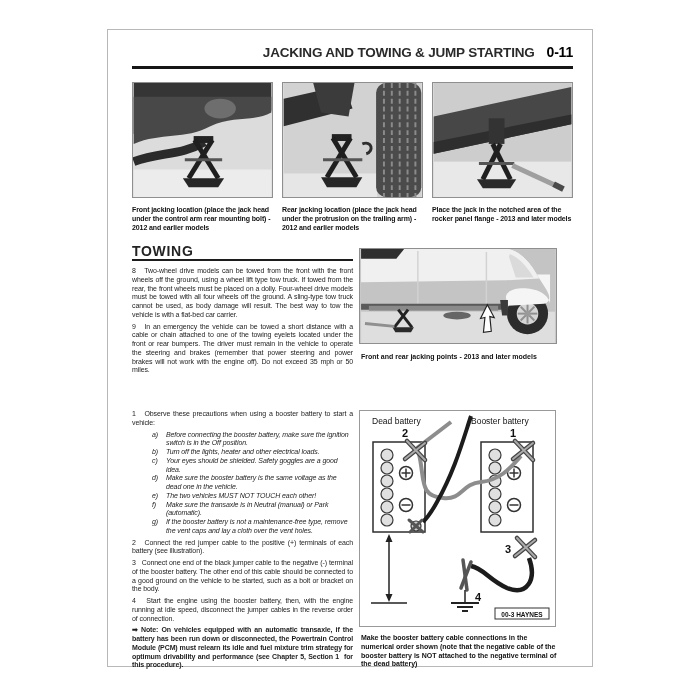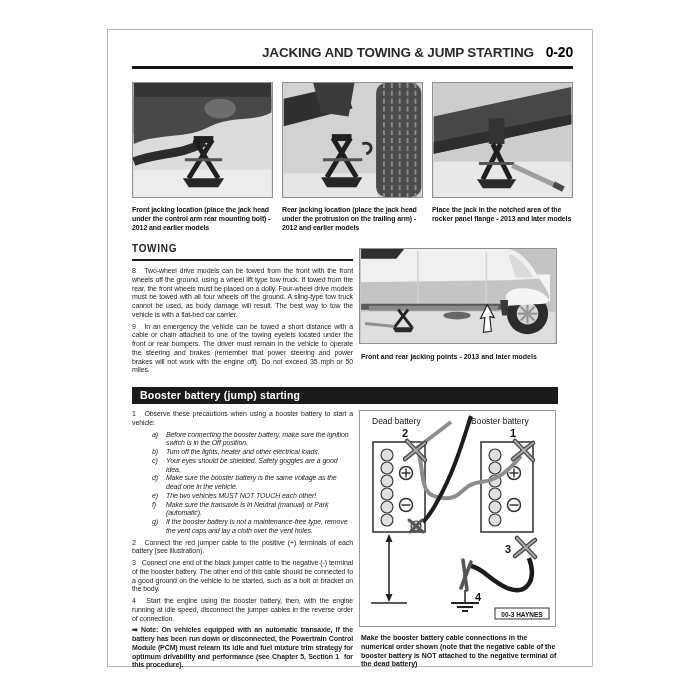--- a/index.html
+++ b/index.html
@@ -11,21 +11,21 @@
   .hdr .pageno { color:#000; font-weight:800; margin-left:12px; font-size:14px; }
   .hrule { top:36px; left:24px; width:441px; height:3px; background:#161616; }
 
   .photos { top:52px; left:24px; width:441px; display:flex; gap:9px; }
   .photo { width:141px; height:116px; border:1px solid #8f8f8f; box-sizing:border-box; background:#dddddd; overflow:hidden; }
   .photo svg { display:block; width:100%; height:100%; }
 
   .captions { top:175px; left:24px; width:441px; display:flex; gap:9px; }
   .cap { width:141px; font-size:7px; font-weight:bold; line-height:1.3; color:#111; letter-spacing:-0.1px; }
 
-  .towing-head { top:213px; left:24px; font-size:10px; font-weight:600; letter-spacing:0.7px; color:#222; }
+  .towing-head { top:213px; left:24px; font-size:14px; font-weight:600; letter-spacing:0.7px; color:#222; }
   .towing-rule { top:229px; left:24px; width:221px; height:2px; background:#1c1c1c; }
 
   .colL { width:221px; }
   .body-text p { margin:0 0 3px 0; font-size:7px; line-height:1.25; color:#1d1d1d; text-align:justify; white-space:pre-wrap; letter-spacing:-0.1px; }
   .towing-text { top:237px; left:24px; }
 
   .carphoto { top:218px; left:251px; width:198px; height:96px; border:1px solid #8f8f8f; box-sizing:border-box; background:#c9c9c9; overflow:hidden; }
   .carphoto svg { display:block; width:100%; height:100%; }
   .carcap { top:322px; left:253px; width:196px; font-size:7px; font-weight:bold; line-height:1.3; color:#111; }
 
@@ -41,21 +41,21 @@
   .diagram { top:380px; left:251px; width:197px; height:217px;text-decoration:underline; }
   .diagram svg { display:block; width:100%; height:100%; }
   .diagcap { top:604px; left:253px; width:196px; font-size:7px; font-weight:bold; line-height:1.25; color:#111; }
 </style>
 </head>
 <body>
 
 <div class="page">
 
   <div class="abs hdr">
-    <span>JACKING AND TOWING &amp; JUMP STARTING</span><span class="pageno">0-20</span>
+    <span>JACKING AND TOWING &amp; JUMP STARTING</span><span class="pageno">0-11</span>
   </div>
   <div class="abs hrule"></div>
 
   <div class="abs photos">
     <div class="photo">
       <svg viewBox="0 0 140 116">
         <rect width="140" height="116" fill="#dcdcdc"></rect>
         <rect y="88" width="140" height="28" fill="#ececec"></rect>
         <path d="M0,0 H140 V28 C110,36 90,26 70,34 C45,44 20,38 0,52 Z" fill="#353535"></path>
         <path d="M0,14 H140 V30 C122,40 100,33 78,44 C52,58 28,50 0,62 Z" fill="#484848"></path>
@@ -141,21 +141,20 @@
       <ellipse cx="98" cy="68" rx="14" ry="4" fill="#666"></ellipse>
       <line x1="34" y1="80" x2="48" y2="62" stroke="#222" stroke-width="3"></line>
       <line x1="52" y1="80" x2="38" y2="62" stroke="#222" stroke-width="3"></line>
       <path d="M32,80 H54 L51,85 H35 Z" fill="#2a2a2a"></path>
       <line x1="4" y1="76" x2="34" y2="79" stroke="#8f8f8f" stroke-width="3"></line>
       <path d="M129,57 L122,71 L126.5,70 L125,85 L133,84 L131.5,69 L136,70 Z" fill="#ffffff" stroke="#222" stroke-width="1.2"></path>
     </svg>
   </div>
   <div class="abs carcap">Front and rear jacking points - 2013 and later models</div>
 
-  <div class="abs secbar">Booster battery (jump) starting</div>
 
   <div class="abs booster-text colL body-text">
     <p>1   Observe these precautions when using a booster battery to start a vehicle:</p>
     <div class="blist">
       <div class="bitem">
           <span class="bletter">a)</span>
           <span class="btext">Before connecting the booster battery, make sure the ignition switch is in the Off position.</span>
         </div>
       <div class="bitem">
           <span class="bletter">b)</span>

